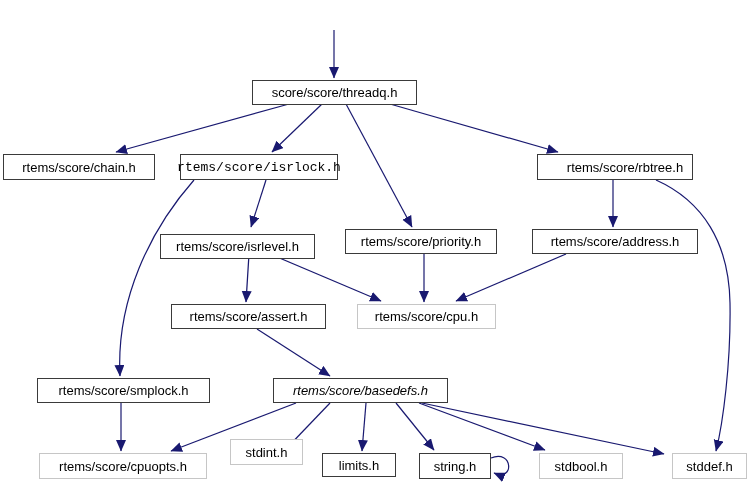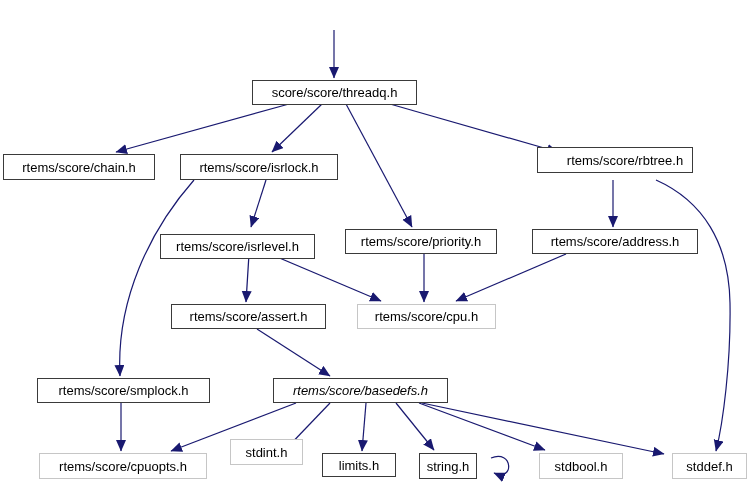--- a/index.html
+++ b/index.html
@@ -84,24 +84,24 @@
         <path d="M491,458 C513,449 515,482 494,473" class="edge" marker-end="url(#arrowhead)"></path>
       </g>
   </svg>
 
     <div class="node linked" style="left: 252px; top: 80px; width: 165px; height: 25px;">
       <span class="node-label">score/score/threadq.h</span>
     </div>
     <div class="node linked" style="left: 3px; top: 154px; width: 152px; height: 26px;">
       <span class="node-label">rtems/score/chain.h</span>
     </div>
-    <div class="node linked" style="left: 180px; top: 154px; width: 158px; height: 26px;">
+    <div class="node linked" style="left: 180px; top: 154px; width: 158px; height: 26px; font-family: Liberation Mono, monospace;">
       <span class="node-label">rtems/score/isrlock.h</span>
     </div>
-    <div class="node linked" style="left: 537px; top: 147px; width: 156px; height: 26px; padding-left: 20px;">
+    <div class="node linked" style="left: 537px; top: 154px; width: 156px; height: 26px; padding-left: 20px;">
       <span class="node-label">rtems/score/rbtree.h</span>
     </div>
     <div class="node linked" style="left: 160px; top: 234px; width: 155px; height: 25px;">
       <span class="node-label">rtems/score/isrlevel.h</span>
     </div>
     <div class="node linked" style="left: 345px; top: 229px; width: 152px; height: 25px;">
       <span class="node-label">rtems/score/priority.h</span>
     </div>
     <div class="node linked" style="left: 532px; top: 229px; width: 166px; height: 25px;">
       <span class="node-label">rtems/score/address.h</span>
@@ -120,21 +120,21 @@
     </div>
     <div class="node plain" style="left: 39px; top: 453px; width: 168px; height: 26px;">
       <span class="node-label">rtems/score/cpuopts.h</span>
     </div>
     <div class="node plain" style="left: 230px; top: 439px; width: 73px; height: 26px;">
       <span class="node-label">stdint.h</span>
     </div>
     <div class="node linked" style="left: 322px; top: 453px; width: 74px; height: 24px;">
       <span class="node-label">limits.h</span>
     </div>
-    <div class="node linked" style="left: 419px; top: 453px; width: 58px; height: 26px;">
+    <div class="node linked" style="left: 419px; top: 453px; width: 72px; height: 26px;">
       <span class="node-label">string.h</span>
     </div>
     <div class="node plain" style="left: 539px; top: 453px; width: 84px; height: 26px;">
       <span class="node-label">stdbool.h</span>
     </div>
     <div class="node plain" style="left: 672px; top: 453px; width: 75px; height: 26px;">
       <span class="node-label">stddef.h</span>
     </div>
   </div>
 

